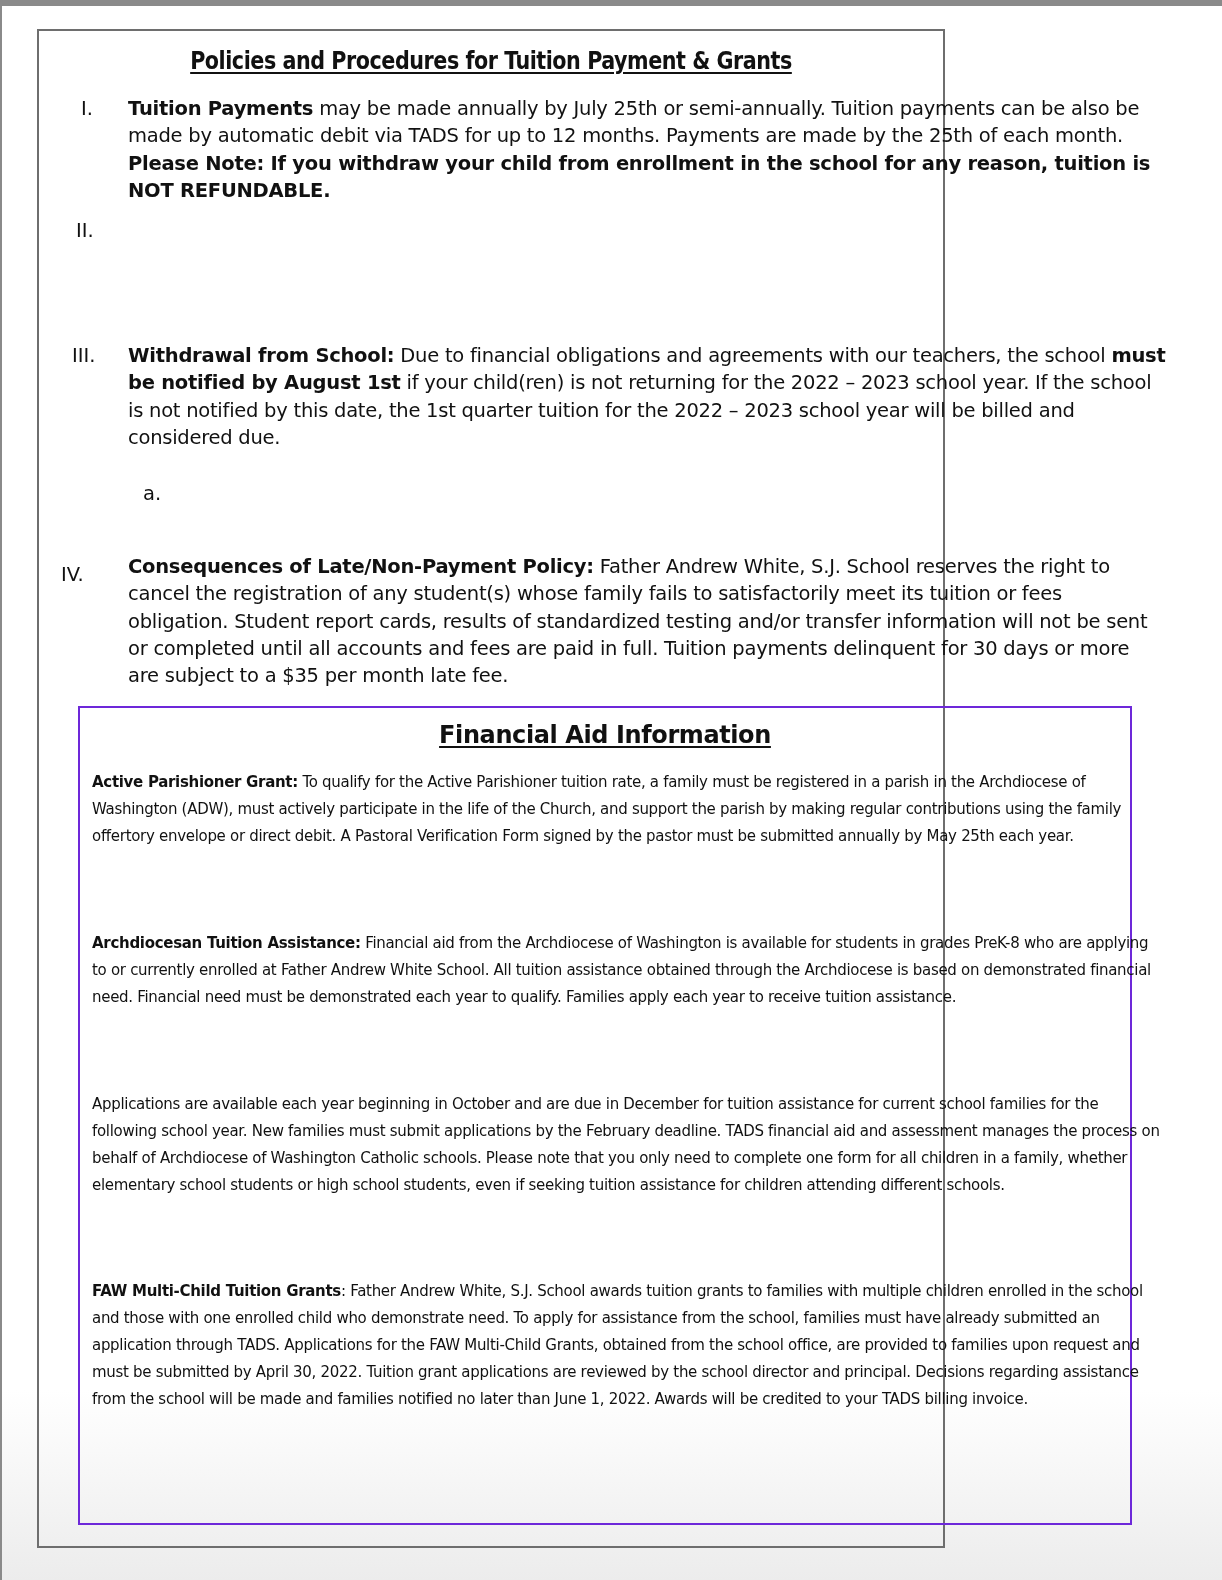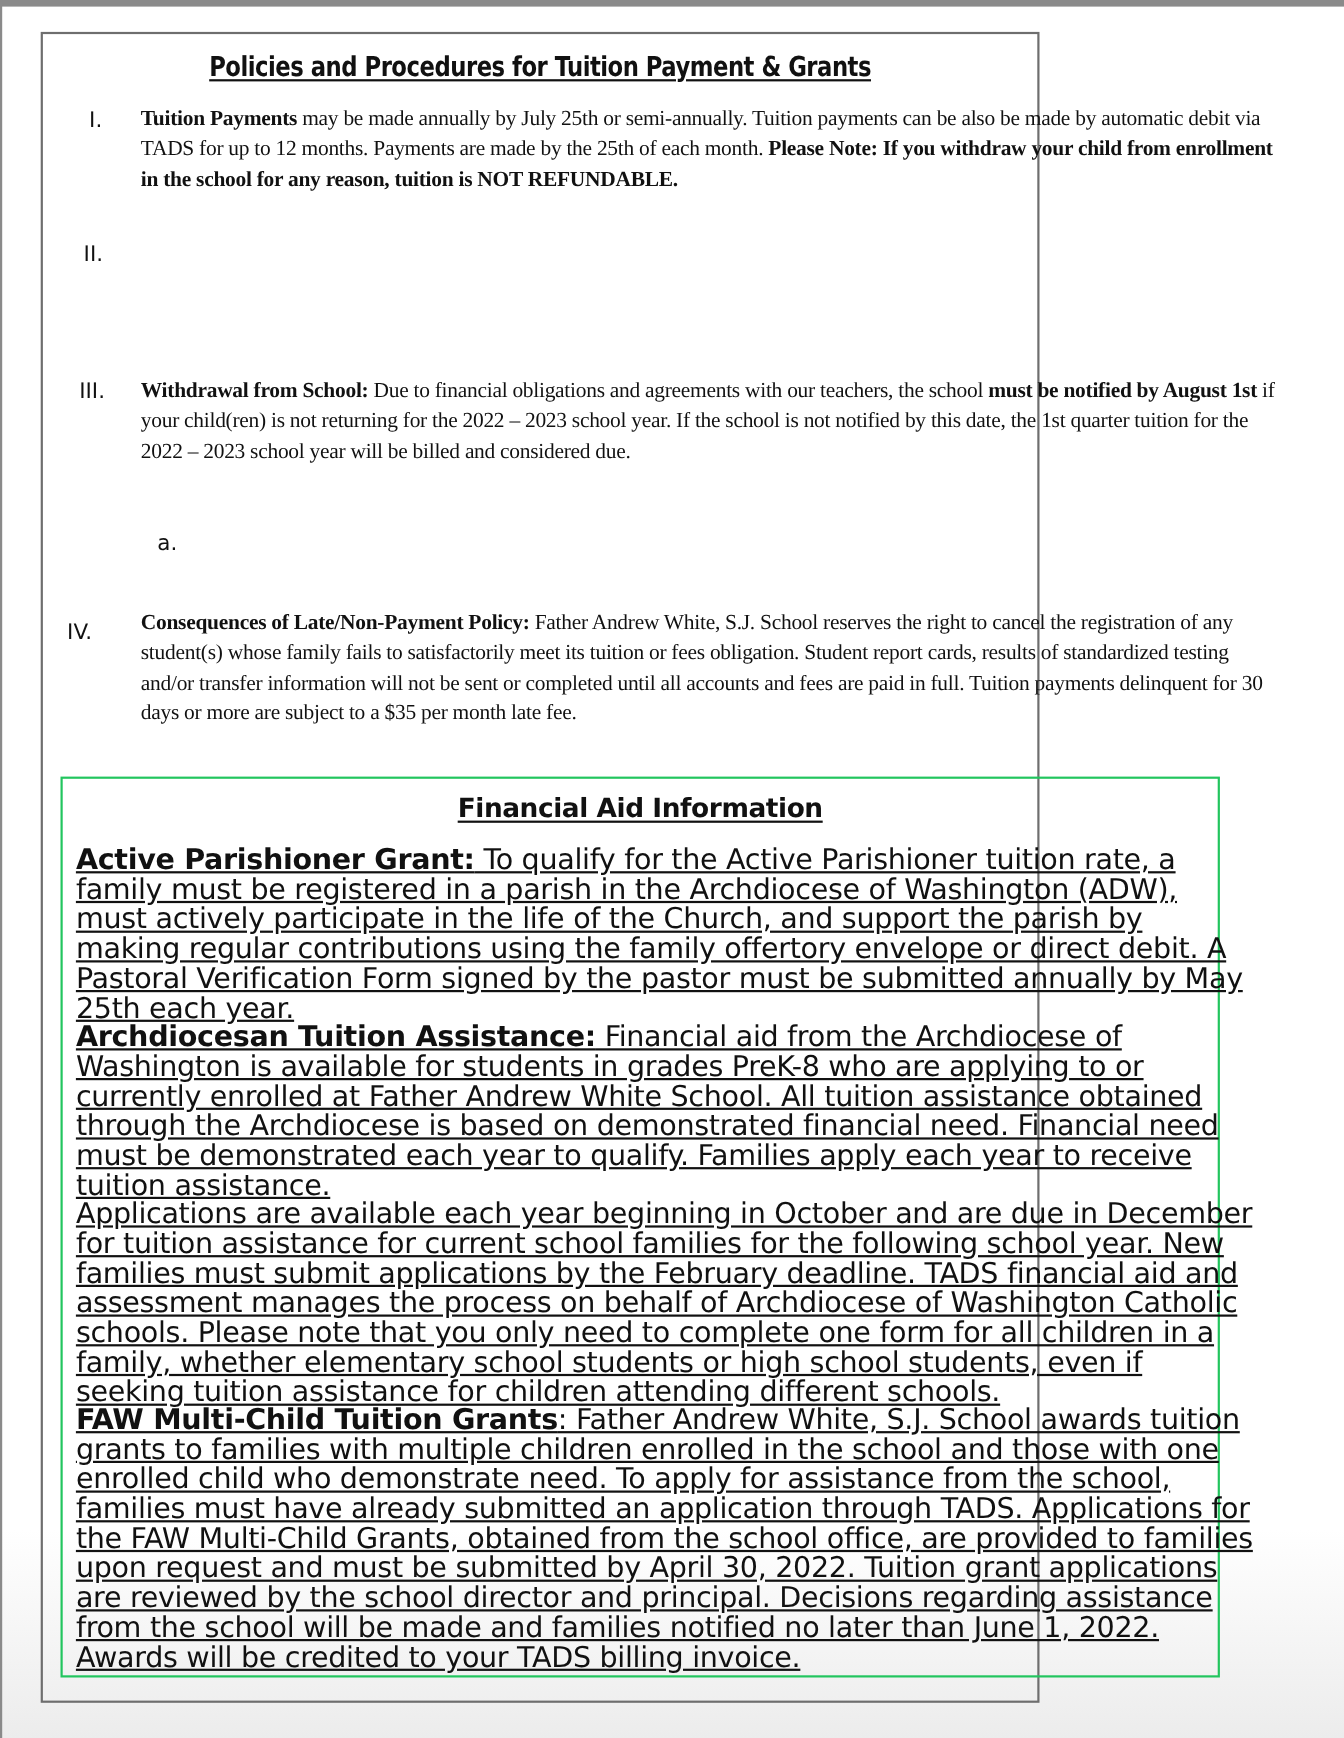--- a/index.html
+++ b/index.html
@@ -16,33 +16,33 @@
     position: absolute; left: 37px; top: 29px; width: 908px; height: 1519px;
     border: 2px solid #6e6e6e; box-sizing: border-box; background: transparent;
   }
   .title {
     position: absolute; left: 0; width: 100%; top: 15px; text-align: center;
     font-family: "DejaVu Sans Condensed", "DejaVu Sans", sans-serif;
     font-weight: bold; font-size: 25px; letter-spacing: -0.5px;
     text-decoration: underline; text-decoration-thickness: 2px; text-underline-offset: 3px;
     transform: scaleX(0.92);
   }
-  .item { position: absolute; font-size: 19.5px; line-height: 27.3px; letter-spacing: -0.25px; font-family: Liberation Serif, serif; }
+  .item { position: absolute; font-size: 19.5px; line-height: 27.3px; letter-spacing: -0.25px; }
   .num { position: absolute; font-size: 19.5px; line-height: 27.3px; }
   b { font-weight: bold; }
   .inner {
-    position: absolute; left: 55px; top: 706px; width: 1054px; height: 819px;
-    border: 2px solid #22c55e; box-sizing: border-box;
+    position: absolute; left: 78px; top: 706px; width: 1054px; height: 819px;
+    border: 2px solid #6d28d9; box-sizing: border-box;
   }
   .fa-title {
     position: absolute; left: 0; width: 100%; top: 13px; text-align: center;
     font-weight: bold; font-size: 24px; letter-spacing: -0.4px;
     text-decoration: underline; text-decoration-thickness: 2px; text-underline-offset: 3px;
   }
-  .para { position: absolute; left: 12px; width: 1070px; font-size: 26px; line-height: 27px; letter-spacing: -0.3px; text-decoration: underline; }
+  .para { position: absolute; left: 12px; width: 1070px; font-size: 15px; line-height: 27px; letter-spacing: -0.3px; }
 </style>
 </head>
 <body>
 
 <div class="topbar"></div>
 <div class="leftedge"></div>
 
 <div class="outer">
   <div class="title">Policies and Procedures for Tuition Payment &amp; Grants</div>
 

